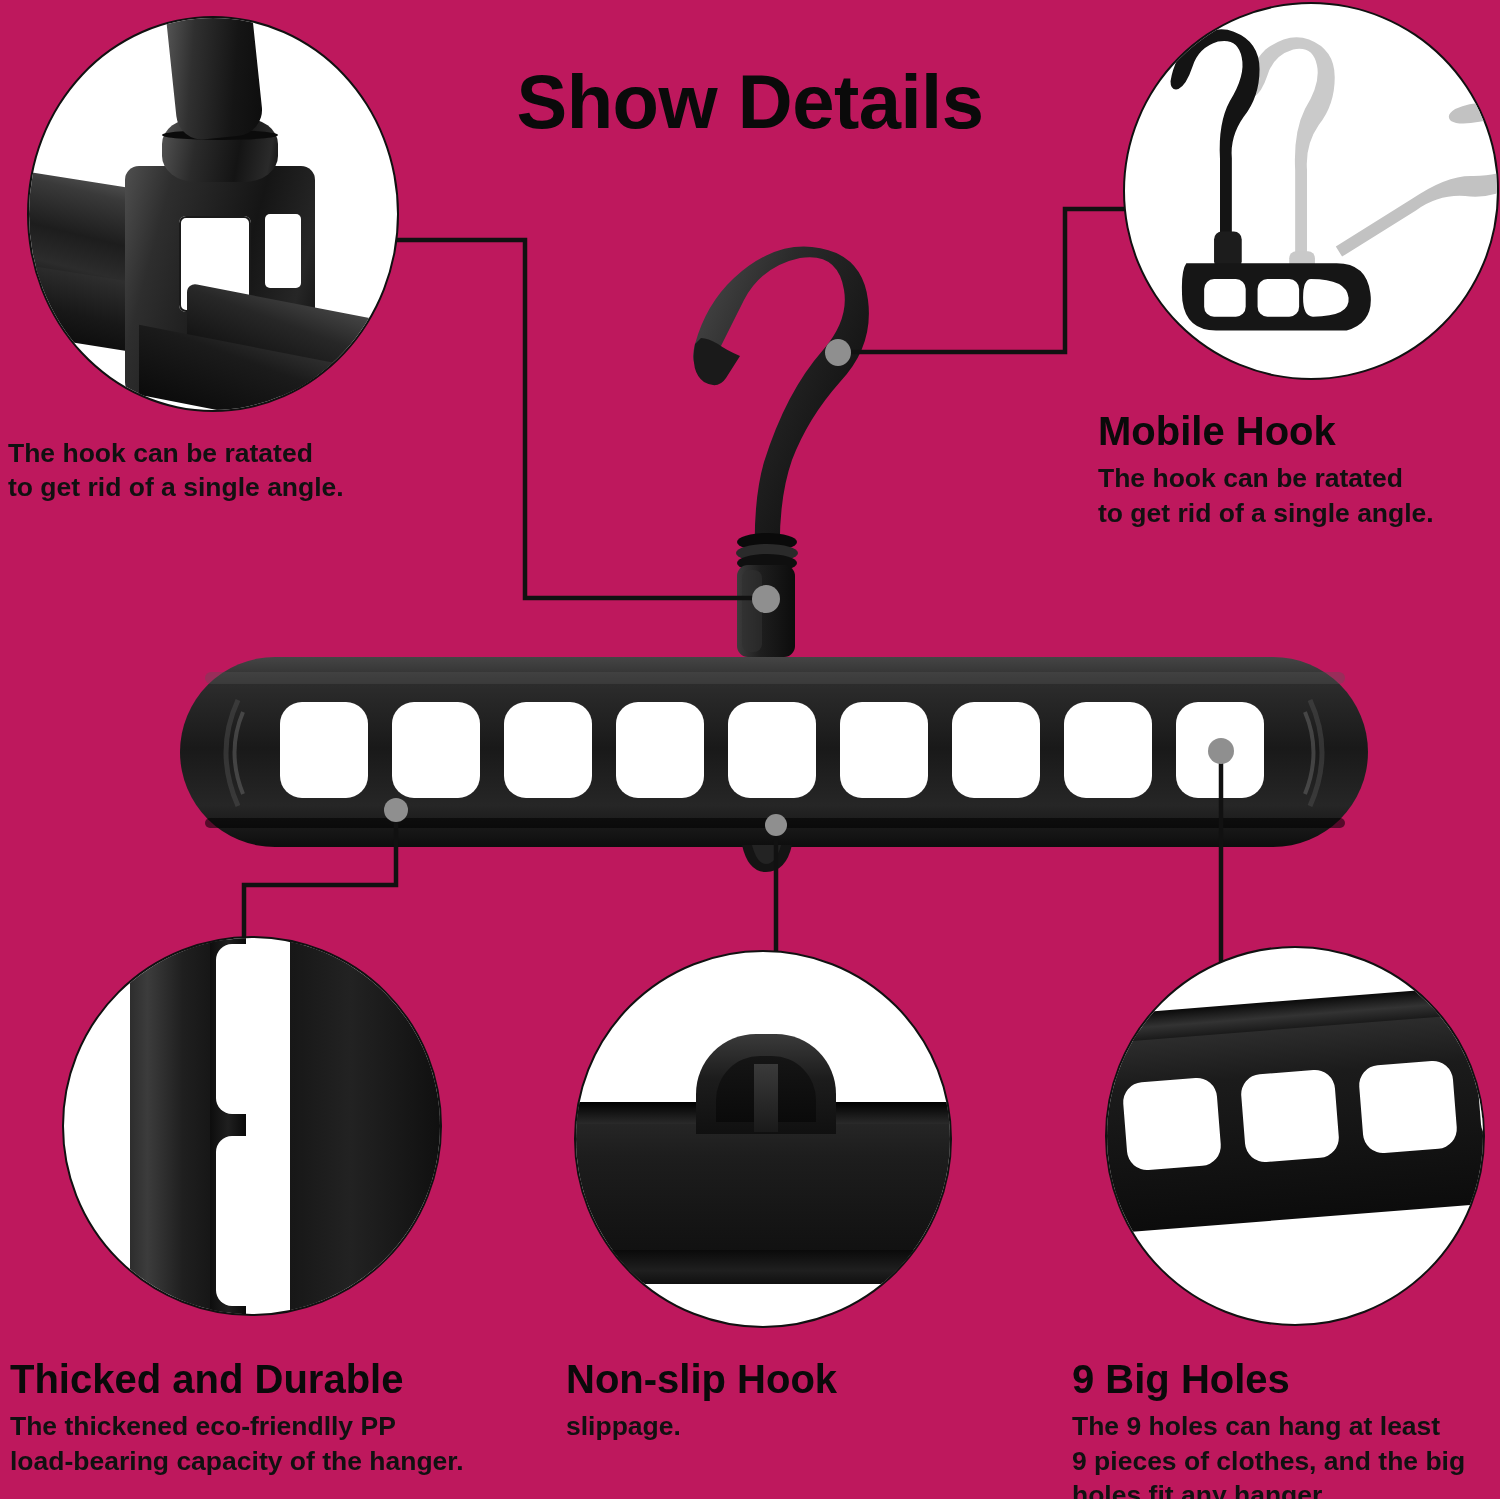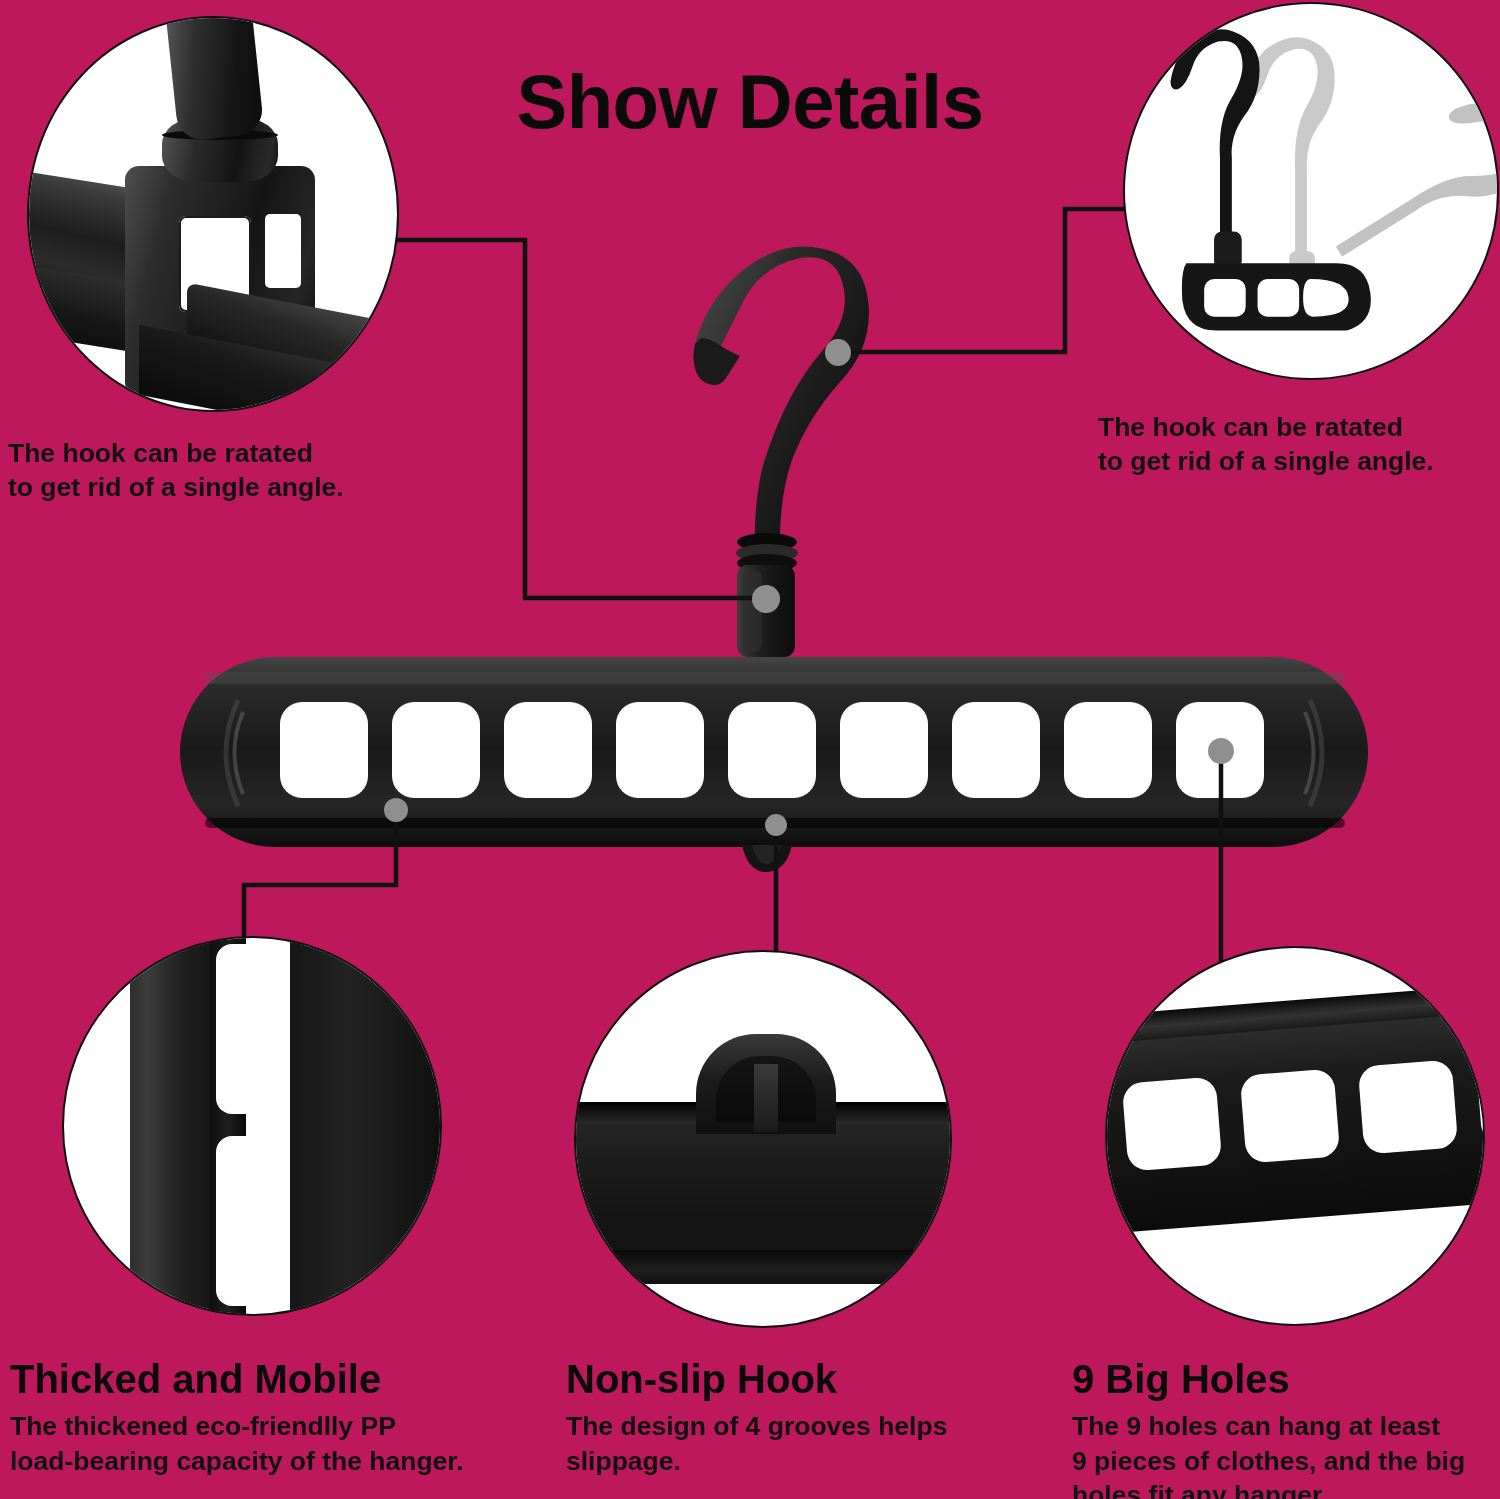--- a/index.html
+++ b/index.html
@@ -411,38 +411,38 @@
   </div>
 
   <div class="feature" id="feat-rotation">
     <div class="f-body">
       <span>The hook can be ratated</span>
       <span>to get rid of a single angle.</span>
     </div>
   </div>
 
   <div class="feature" id="feat-mobile">
+    <div class="f-head">Mobile Hook</div>
     <div class="f-body">
       <span>The hook can be ratated</span>
       <span>to get rid of a single angle.</span>
     </div>
   </div>
 
   <div class="feature" id="feat-thicked">
-    <div class="f-head">Thicked and Mobile</div>
+    <div class="f-head">Thicked and Durable</div>
     <div class="f-body">
       <span>The thickened eco-friendlly PP</span>
       <span>load-bearing capacity of the hanger.</span>
     </div>
   </div>
 
   <div class="feature" id="feat-nonslip">
     <div class="f-head">Non-slip Hook</div>
     <div class="f-body">
-      <span>The design of 4 grooves helps</span>
       <span>slippage.</span>
     </div>
   </div>
 
   <div class="feature" id="feat-holes">
     <div class="f-head">9 Big Holes</div>
     <div class="f-body">
       <span>The 9 holes can hang at least</span>
       <span>9 pieces of clothes, and the big</span>
       <span>holes fit any hanger.</span>

